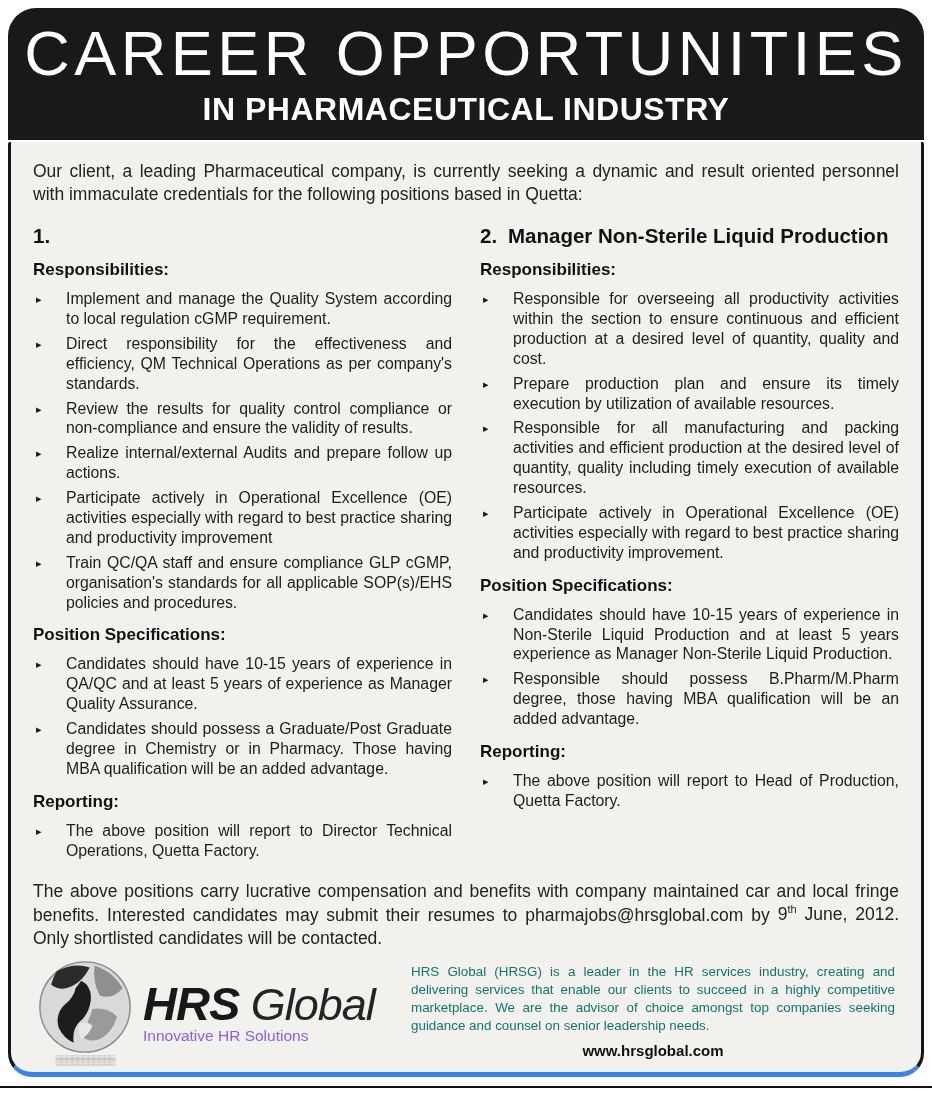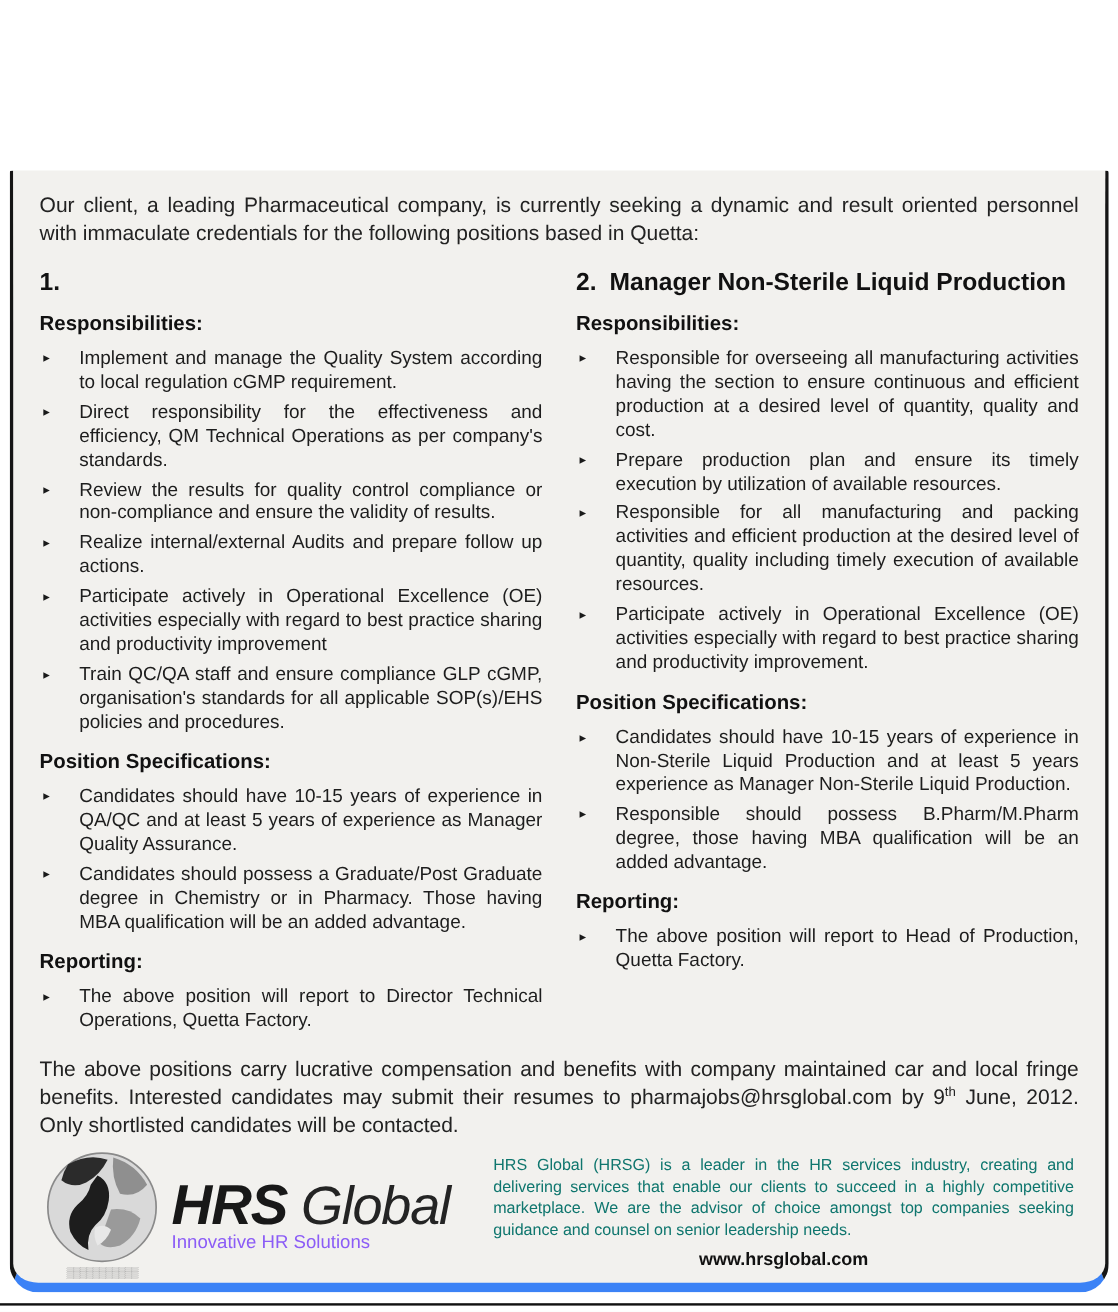--- a/index.html
+++ b/index.html
@@ -21,21 +21,21 @@
     white-space:nowrap;
   }
   .header-subtitle {
     font-size:32px; font-weight:700; letter-spacing:0.5px; margin-top:4px;
   }
   
   .body-box {
     position:absolute; left:8px; top:142px; width:916px; height:935px;
     background:#f2f1ee;
     border:3px solid #151515; border-top:none;
-    border-bottom:8px solid #3b82f6;
+    border-bottom:5px solid #3b82f6;
     border-radius:2px 2px 24px 24px;
     padding:18px 22px 0 22px;
     overflow:hidden;
   }
   .intro {
     font-size:17.5px; line-height:1.3; text-align:justify; margin-bottom:14px;
     color:#222;
   }
   .columns { display:grid; grid-template-columns:1fr 1fr; column-gap:28px; }
   .pos-title {
@@ -70,20 +70,24 @@
   .about-wrap { flex:1; padding-left:16px; padding-right:4px; }
   .about-text { font-size:13.4px; line-height:1.34; color:#0f766e; text-align:justify; }
   .website { font-size:15px; font-weight:700; text-align:center; margin-top:7px; color:#111; }
   .bottom-rule { position:absolute; left:0; top:1086px; width:932px; height:2px; background:#111; }
 </style>
 </head>
 <body>
 
 <div class="page">
 
+  <div class="header-box">
+    <div class="header-title">CAREER OPPORTUNITIES</div>
+    <div class="header-subtitle">IN PHARMACEUTICAL INDUSTRY</div>
+  </div>
 
   <div class="body-box">
     <div class="intro">Our client, a leading Pharmaceutical company, is currently seeking a dynamic and result oriented personnel with immaculate credentials for the following positions based in Quetta:</div>
 
     <div class="columns">
         <div class="position-column">
           <div class="pos-title">
             <span class="pos-num">1.</span>
           </div>
           <div class="sec-heading">Responsibilities:</div>
@@ -127,21 +131,21 @@
           </div>
         </div>
         <div class="position-column">
           <div class="pos-title">
             <span class="pos-num">2.</span>
             <span>Manager Non-Sterile Liquid Production</span>
           </div>
           <div class="sec-heading">Responsibilities:</div>
           <div class="bullet-row">
             <span class="bullet-glyph">▸</span>
-            <span class="bullet-text">Responsible for overseeing all manufacturing activities having the section to ensure continuous and efficient production at a desired level of quantity, quality and cost.</span>
+            <span class="bullet-text">Responsible for overseeing all productivity activities within the section to ensure continuous and efficient production at a desired level of quantity, quality and cost.</span>
           </div>
           <div class="bullet-row">
             <span class="bullet-glyph">▸</span>
             <span class="bullet-text">Prepare production plan and ensure its timely execution by utilization of available resources.</span>
           </div>
           <div class="bullet-row">
             <span class="bullet-glyph">▸</span>
             <span class="bullet-text">Responsible for all manufacturing and packing activities and efficient production at the desired level of quantity, quality including timely execution of available resources.</span>
           </div>
           <div class="bullet-row">

